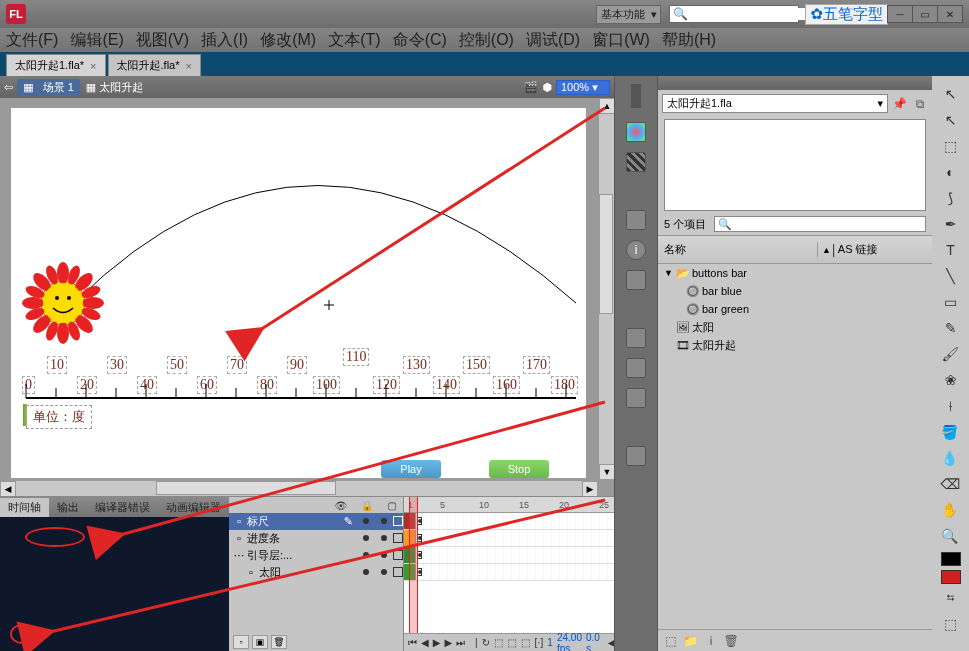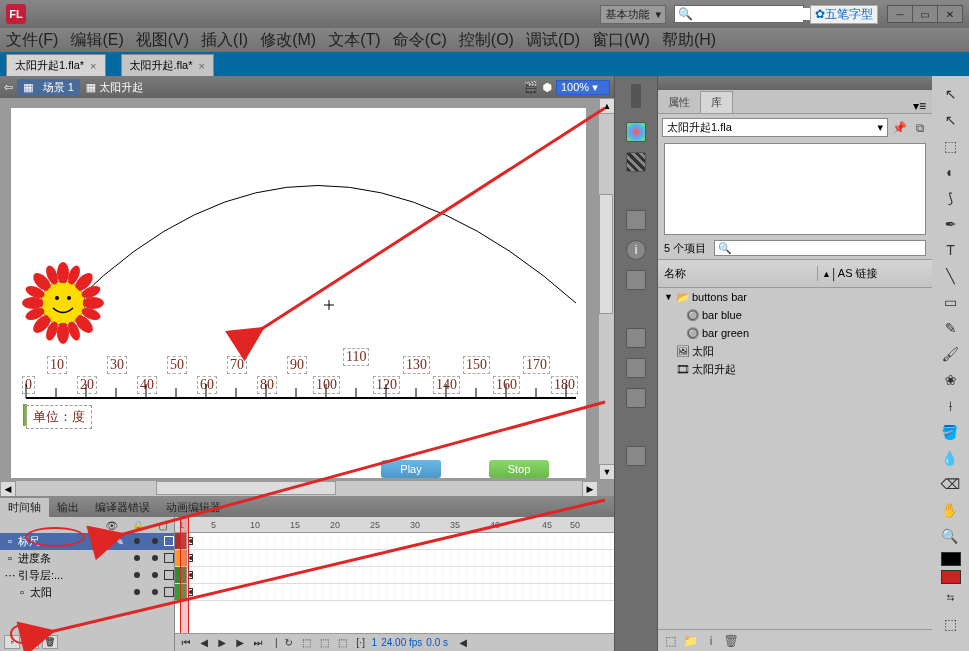--- a/index.html
+++ b/index.html
@@ -4,30 +4,30 @@
 <style>
 * { box-sizing: border-box; margin: 0; padding: 0; }
 body { font-family: "Microsoft YaHei", Arial, sans-serif; font-size: 12px; background: #b8b8b8; width: 969px; height: 651px; overflow: hidden; position: relative; }
 
 
 .titlebar { height: 28px; background: linear-gradient(#878787, #6d6d6d); display: flex; align-items: center; padding: 0 6px; color: #222; }
 .fl-logo { width: 20px; height: 20px; background: #c41e3a; border-radius: 3px; color: #fff; font-weight: bold; display: flex; align-items: center; justify-content: center; font-size: 11px; margin-right: auto; }
 .workspace-sel { background: #9a9a9a; border: 1px solid #666; padding: 1px 4px; display: flex; align-items: center; font-size: 11px; margin-right: 8px; }
 .search-box { background: #fff; border: 1px solid #666; height: 18px; width: 130px; display: flex; align-items: center; padding: 0 3px; margin-right: 6px; }
 .search-box span.icon { color: #666; margin-right: 3px; }
-.ime-ind { background: #f0f0f0; border: 1px solid #aaa; padding: 0 4px; font-size: 12px; color: #0066cc; margin-right: 10px; }
+.ime-ind { background: #f0f0f0; border: 1px solid #aaa; padding: 0 4px; font-size: 15px; color: #0066cc; margin-right: 0; }
 .winbtns { display: flex; }
 .winbtn { width: 26px; height: 18px; border: 1px solid #555; background: #888; display: flex; align-items: center; justify-content: center; margin-left: -1px; cursor: pointer; font-size:10px;}
 
 
 .menubar { height: 24px; background: linear-gradient(#858585, #727272); display: flex; align-items: center; padding: 0 6px; color: #222; font-size: 16px; }
 .menubar span { margin-right: 12px; cursor: pointer; }
 
 
-.doctabs { height: 24px; background: #0369a1; display: flex; align-items: flex-end; padding-left: 6px; gap: 13px; }
+.doctabs { height: 24px; background: #0c4a6e; display: flex; align-items: flex-end; padding-left: 6px; }
 .doctab { background: #c4c4c4; border: 1px solid #888; border-bottom: none; padding: 3px 8px; margin-right: 2px; display: flex; align-items: center; font-size: 11px; cursor: pointer; }
 .doctab.active { background: #d4d4d4; }
 .doctab .x { margin-left: 6px; color: #666; cursor: pointer; }
 
 
 .main { display: flex; height: 575px; }
 .leftcol { width: 614px; display: flex; flex-direction: column; }
 .midcol { width: 44px; background: #6e6e6e; border-left: 1px solid #555; border-right: 1px solid #555; display: flex; flex-direction: column; align-items: center; padding-top: 8px; gap: 10px; }
 .midcol .ic { width: 20px; height: 20px; background: #888; border: 1px solid #555; border-radius: 2px; cursor: pointer; }
 .midcol .toggle { width: 10px; height: 24px; background: #555; margin-bottom: 4px; }
@@ -53,21 +53,21 @@
 .green-bar { position: absolute; left: 12px; top: 296px; width: 4px; height: 22px; background: linear-gradient(90deg,#6a9a2a,#9aca5a); }
 .btn3d { position: absolute; width: 60px; height: 18px; border-radius: 3px; display:flex;align-items:center;justify-content:center;font-size:11px;color:#fff; }
 .btn-play { left: 370px; top: 352px; background: linear-gradient(#6ab8e8,#4a98c8); }
 .btn-stop { left: 478px; top: 352px; background: linear-gradient(#8ad86a,#6ab84a); }
 .scroll-h { position: absolute; bottom: 0; left: 0; right: 16px; height: 16px; background: #c8c8c8; border-top: 1px solid #999; display:flex; }
 .scroll-v { position: absolute; top: 0; right: 0; bottom: 16px; width: 16px; background: #c8c8c8; border-left: 1px solid #999; }
 .scroll-btn { width: 16px; height: 16px; background: #ddd; border: 1px solid #999; display:flex;align-items:center;justify-content:center;font-size:9px; }
 .scroll-thumb { background: #ddd; border: 1px solid #999; }
 
 
-.tlpanel { height: 155px; background: #0f172a; border-top: 1px solid #888; display: flex; flex-direction: column; }
+.tlpanel { height: 155px; background: #0f172a; border-top: 1px solid #888; display: flex; flex-direction: row; }
 .tltabs { height: 20px; background: linear-gradient(#8a8a8a,#747474); display: flex; align-items: center; }
 .tltab { padding: 2px 8px; font-size: 11px; color: #222; cursor: pointer; }
 .tltab.active { background: #c5c5c5; }
 .tlbody { flex: 1; display: flex; }
 .layercol { width: 175px; background: #c5c5c5; border-right: 1px solid #888; display:flex;flex-direction:column; }
 .layerhdr { height: 16px; display: flex; justify-content: flex-end; align-items: center; padding-right: 6px; gap: 14px; font-size: 10px; color: #333;}
 .layerrow { height: 17px; display: flex; align-items: center; padding-left: 4px; font-size: 11px; border-bottom: 1px solid transparent; }
 .layerrow.active { background: #4a6aaa; color: #fff; }
 .layerrow .ic { width: 12px; text-align: center; }
 .layerrow .nm { flex: 1; padding-left: 2px; }
@@ -408,25 +408,20 @@
     <div style="height:18px"></div>
     <div class="ic"></div>
     <div class="ic"></div>
     <div class="ic"></div>
     <div style="height:18px"></div>
     <div class="ic"></div>
   </div>
 
   <div class="rightcol">
     <div class="rpanel-hdr"></div>
-    <div class="rtabs">
-      <div class="rtab">属性</div>
-      <div class="rtab active">库</div>
-      <span style="margin-left:auto;margin-right:6px;cursor:pointer">▾≡</span>
-    </div>
     <div class="libhdr">
       <div class="libsel">
         <span>太阳升起1.fla</span>
           <span>▾</span>
       </div>
       <div class="libic">📌</div>
       <div class="libic">⧉</div>
     </div>
     <div class="preview"></div>
     <div class="itemcount">

